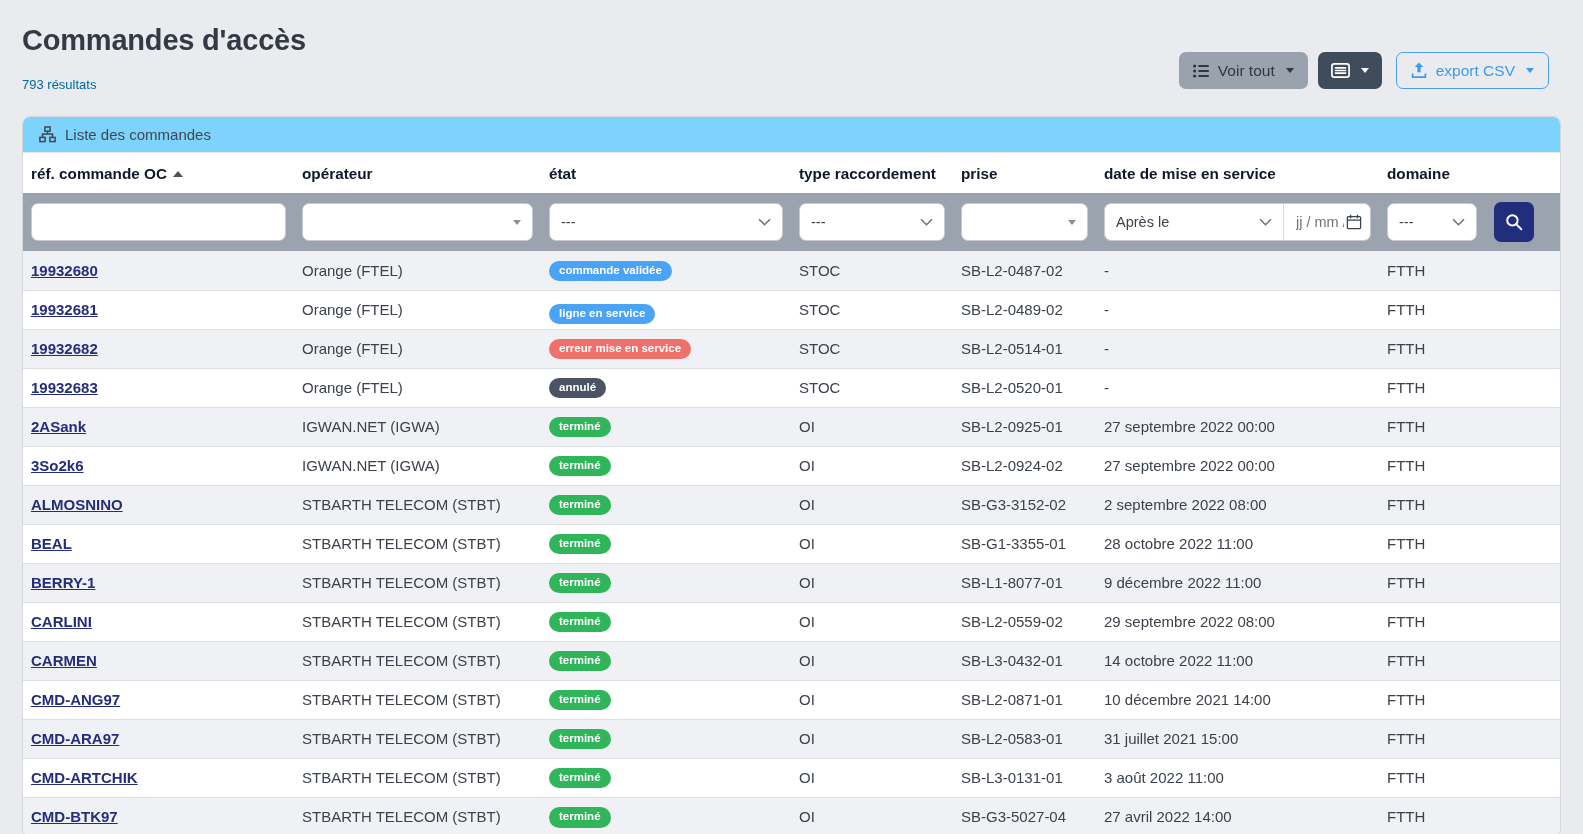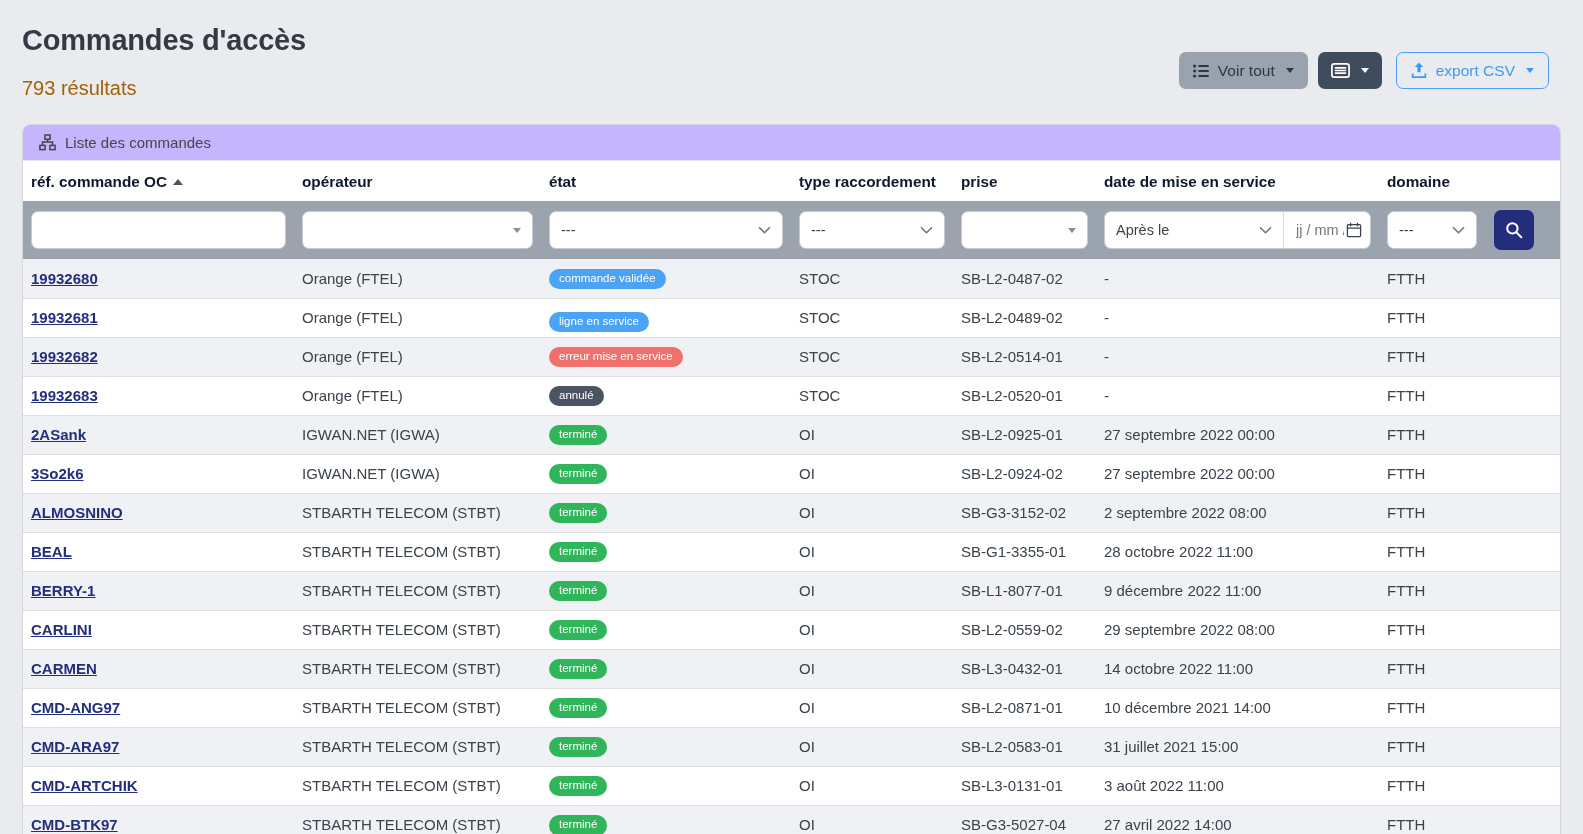--- a/index.html
+++ b/index.html
@@ -10,21 +10,21 @@
     font-family: "Liberation Sans", "DejaVu Sans", sans-serif;
     color: #3b424b;
   }
   .page { padding: 16px 22px 0 22px; position: relative; }
 
   
   .page-title {
     font-size: 29px; font-weight: 700; color: #333a46;
     margin: 8px 0 20px 0; letter-spacing: -0.2px;
   }
-  .results-count { font-size: 20px; color: #a16207; margin: 0 0 24px 0; }
+  .results-count { font-size: 13px; color: #0369a1; margin: 0 0 24px 0; }
 
   .actions {
     position: absolute; top: 52px; right: 34px;
     display: flex; align-items: center; gap: 10px;
   }
   .btn {
     height: 37px; border-radius: 7px; border: none; cursor: pointer;
     display: inline-flex; align-items: center; gap: 9px;
     font-size: 15.5px; font-family: inherit; padding: 0 14px;
   }
@@ -38,21 +38,21 @@
   }
 
   
   .card {
     background: #fff; border: 1px solid #d4d8dc; border-radius: 8px;
     overflow: hidden;
   }
   .card-header {
     display: flex; align-items: flex-end; gap: 9px;
     padding: 9px 16px; font-size: 15px; color: #40474f;
-    border-bottom: 1px solid #e4e6e9; background: #c4b5fd;
+    border-bottom: 1px solid #e4e6e9; background: #7dd3fc;
   }
 
   
   table.commands { width: 100%; border-collapse: collapse; table-layout: fixed; }
   thead th { text-align: left; padding: 12px 8px 10px 8px; }
   th .col-sort {
     color: #0f172a; font-weight: 700; font-size: 15.3px;
     cursor: pointer; white-space: nowrap;
   }
   .sort-asc {
@@ -102,21 +102,21 @@
     height: 39px; padding: 0 8px; font-size: 15px; color: #3b424b;
     white-space: nowrap; overflow: hidden;
   }
   tbody tr { border-top: 1px solid #dcdee1; }
   tbody tr:first-child { border-top: none; margin-top: 17px; }
   tbody tr:nth-child(odd) { background: #f0f1f4; }
   tbody tr:nth-child(even) { background: #ffffff; }
   a.ref-link { color: #232d7d; font-weight: 700; font-size: 15px; text-decoration: underline; cursor: pointer; }
   .badge {
     display: inline-block; padding: 4px 10px 5px 10px; border-radius: 11px;
-    color: #fff; font-size: 11.5px; font-weight: 400; line-height: 1; white-space: nowrap;
+    color: #fff; font-size: 11.5px; font-weight: 700; line-height: 1; white-space: nowrap;
   }
 </style>
 </head>
 <body>
 
 <div class="page">
 
   <h1 class="page-title">Commandes d'accès</h1>
   <p class="results-count">793 résultats</p>
 

